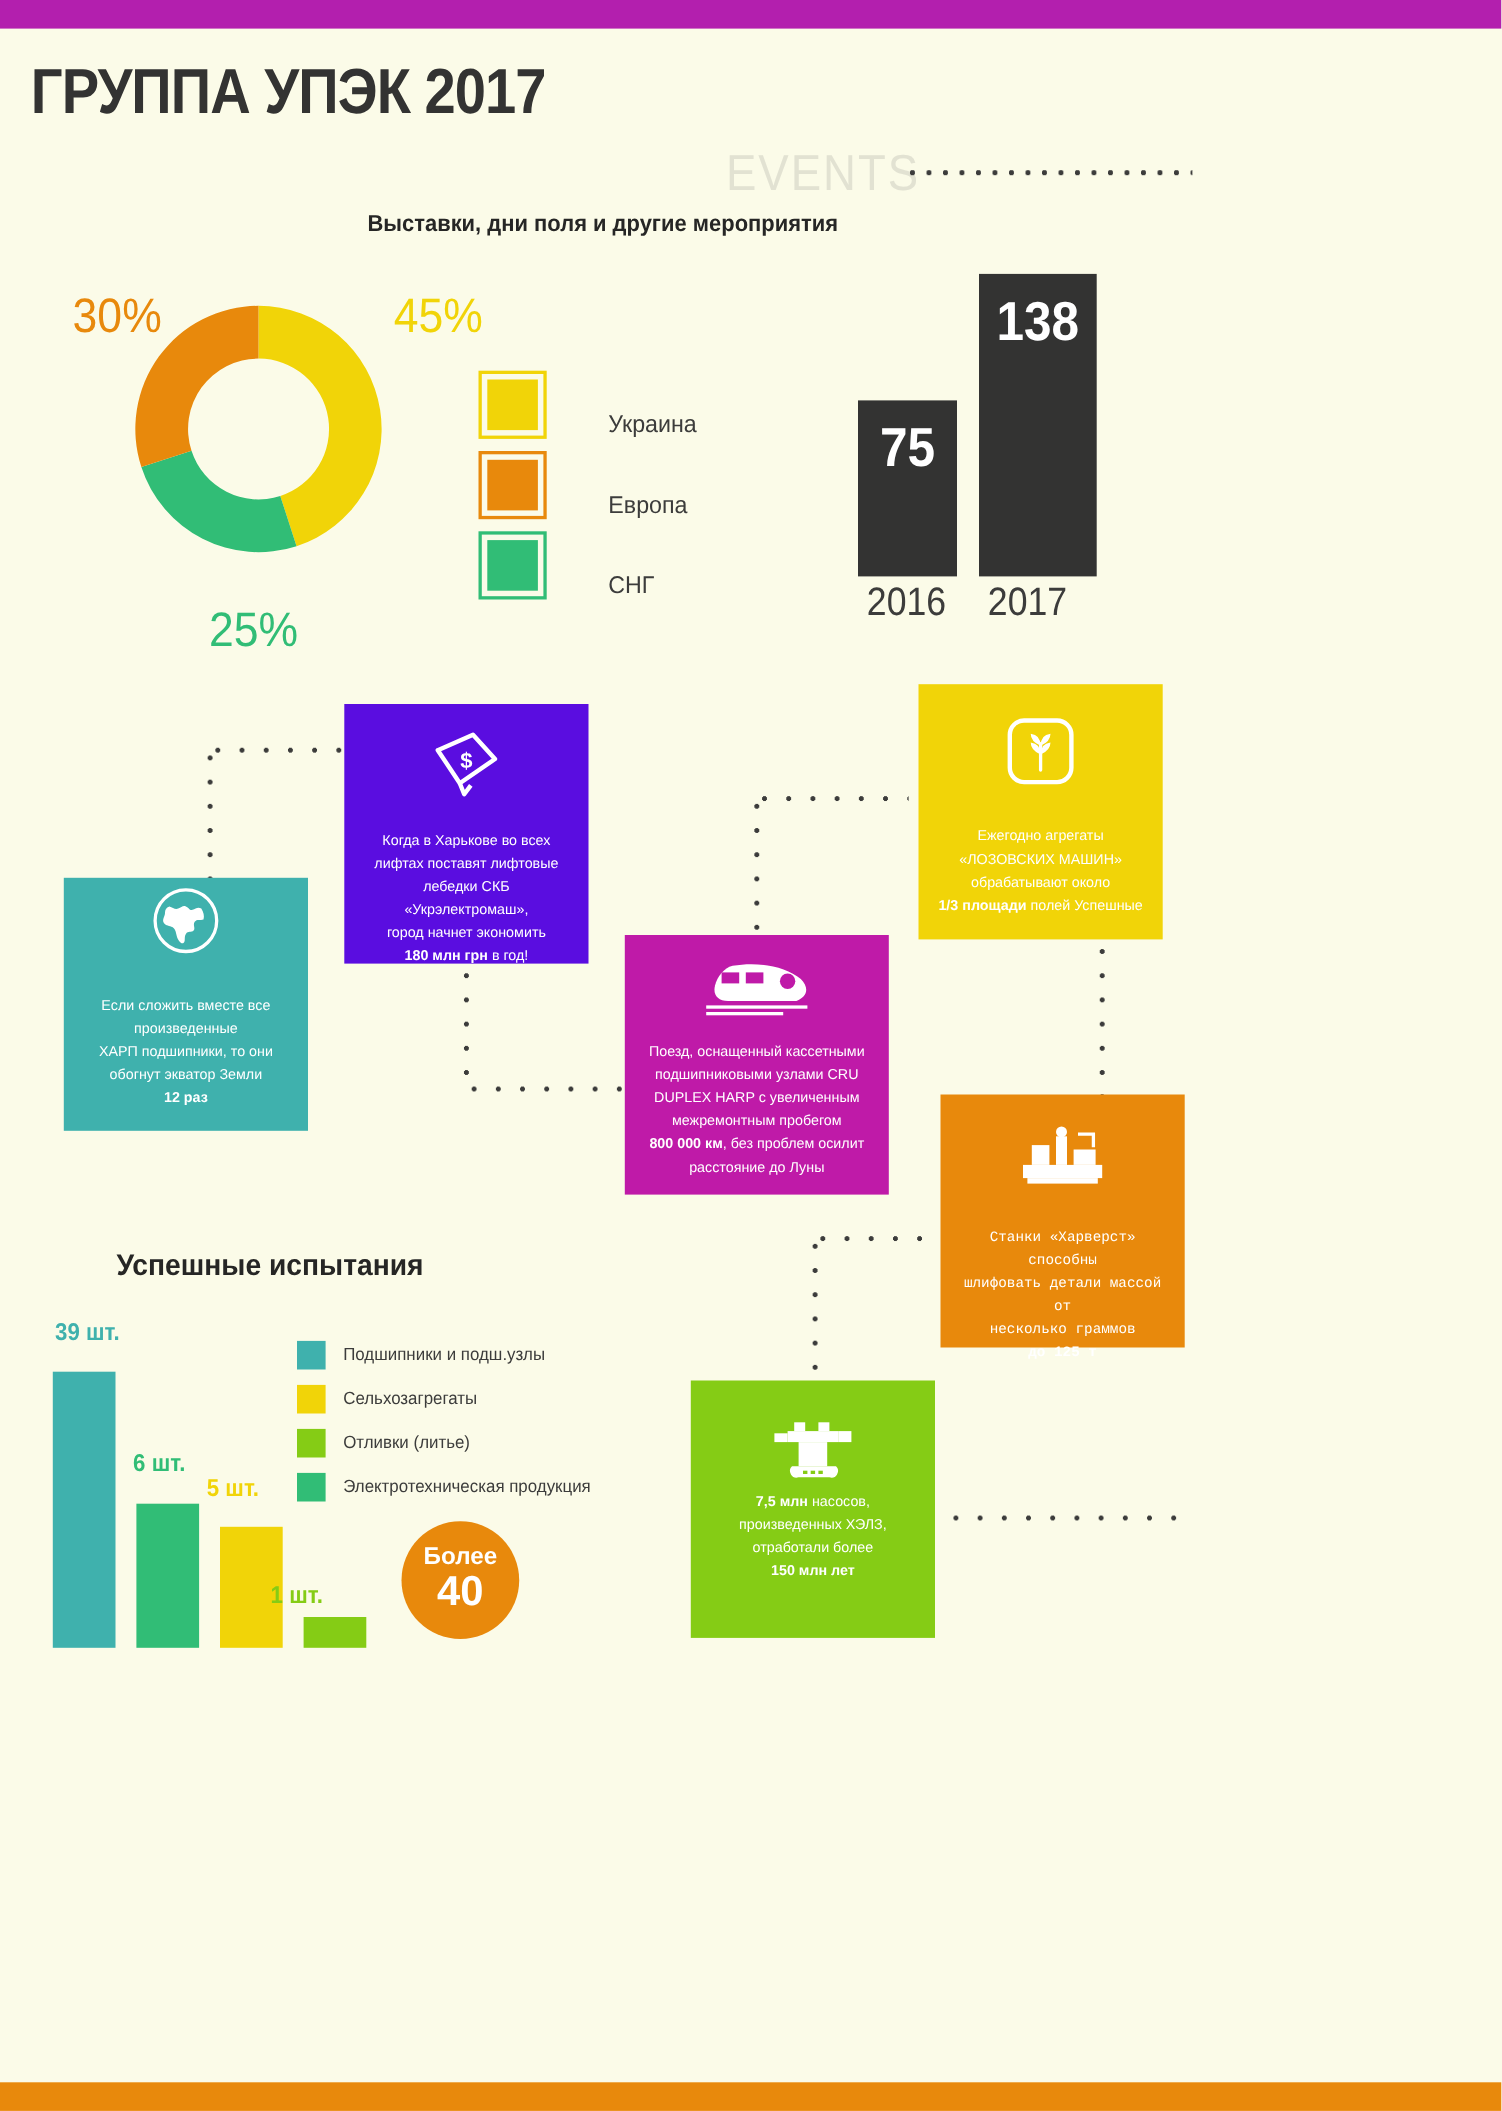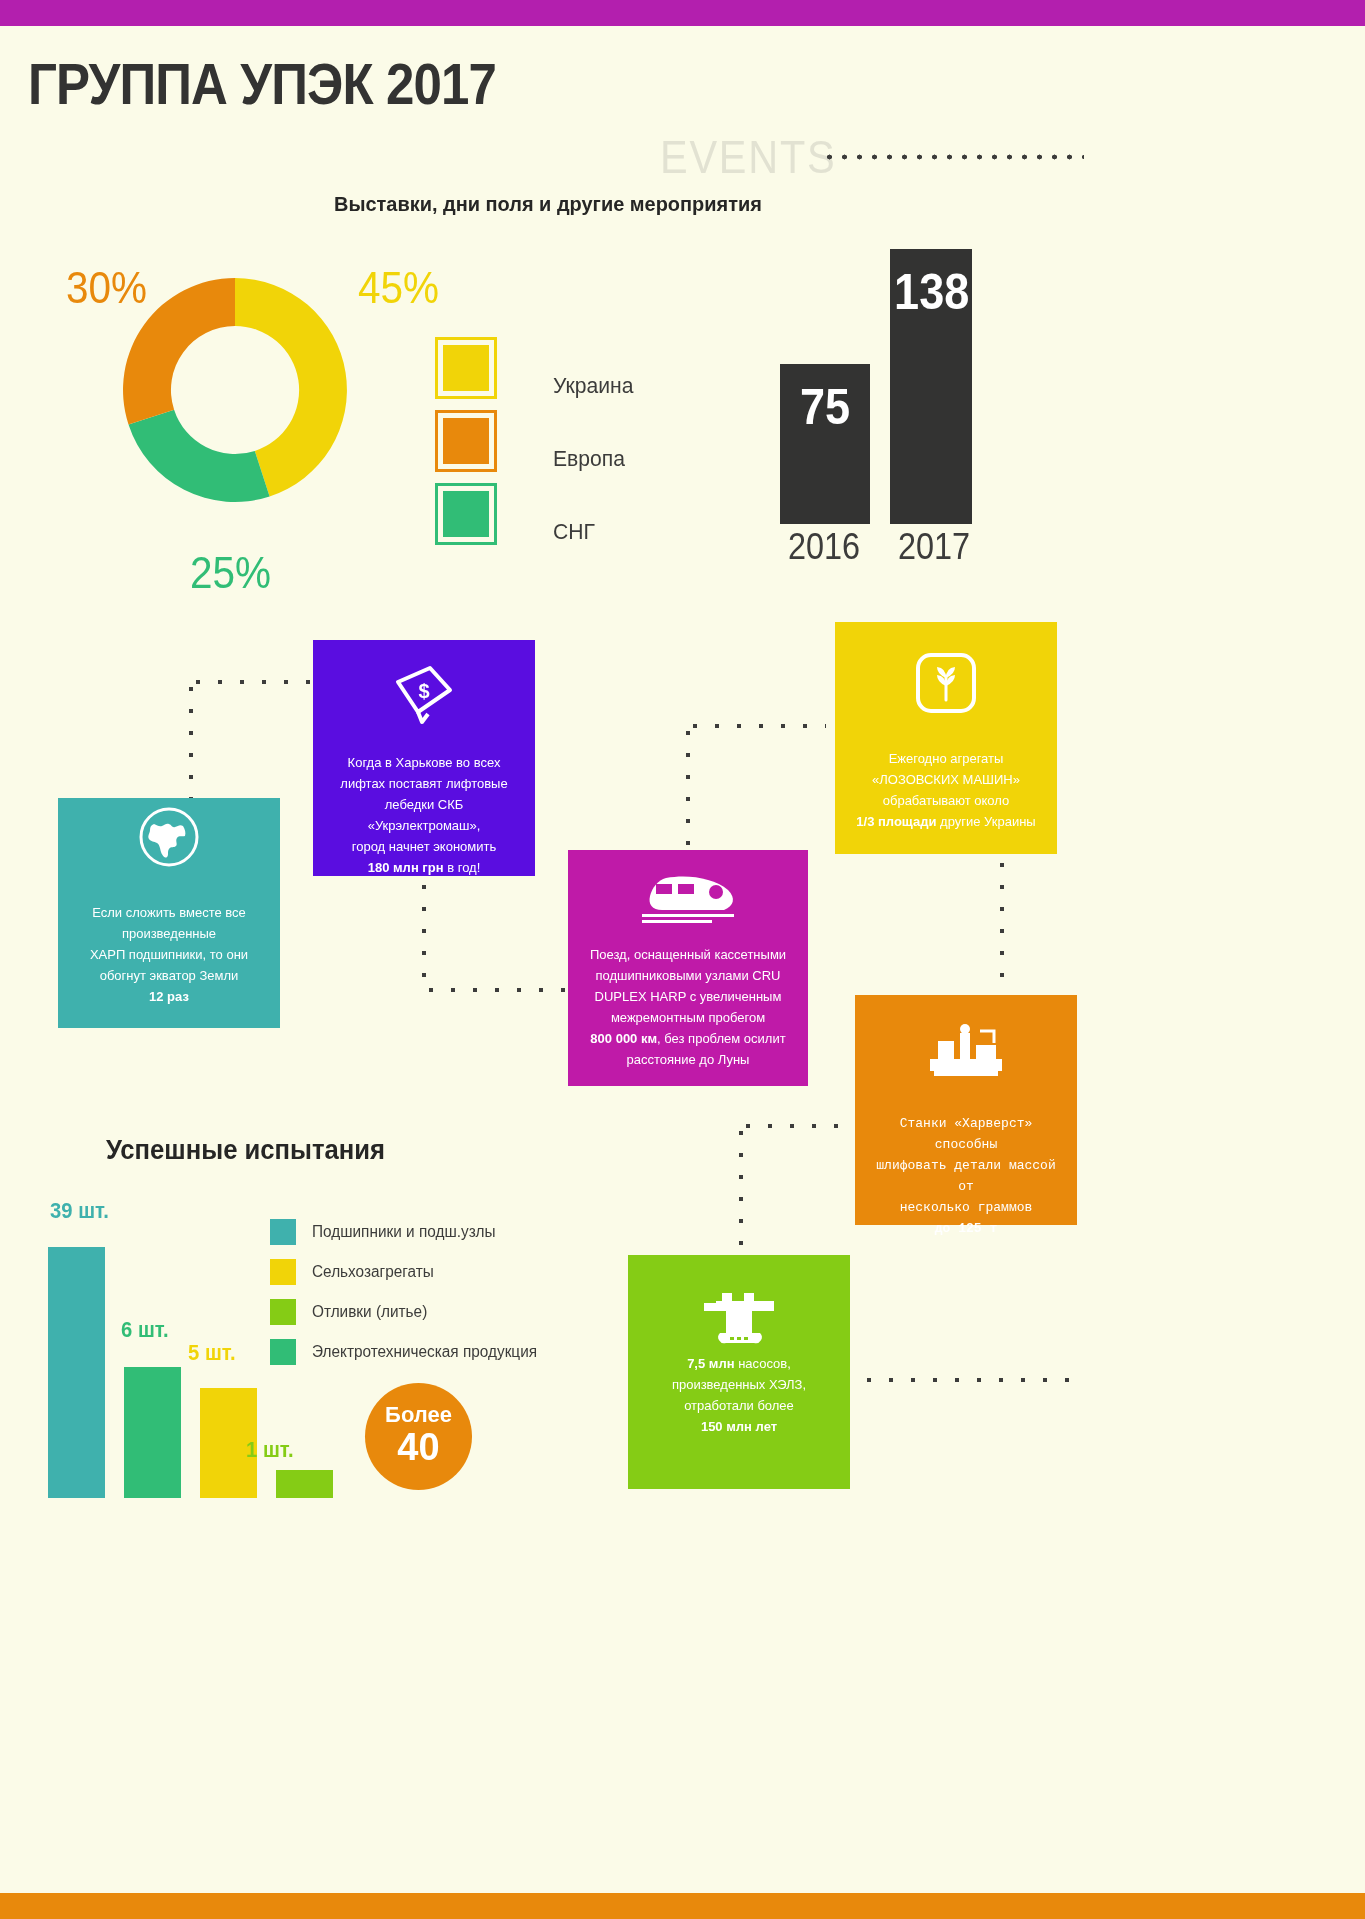--- a/index.html
+++ b/index.html
@@ -183,21 +183,21 @@
         <i style="background:#31bd76"></i>
       </span>
     <span class="ld-label">СНГ</span>
   </div>
 </div>
 
 <div class="ybar-area">
   <div class="ybar" style="left:0px; bottom:36px; width:90px; height:160px;">
     <span>75</span>
   </div>
-  <div class="ybar" style="left:110px; bottom:36px; width:82px; height:275px;">
+  <div class="ybar" style="left:110px; bottom:36px; width:107px; height:275px;">
     <span>138</span>
   </div>
   <div class="ylabel" style="left:4px; bottom:-8px;">2016</div>
   <div class="ylabel" style="left:114px; bottom:-8px;">2017</div>
 </div>
 
 <div class="dots-v" style="left:187px; top:678px; height:124px;"></div>
 <div class="dots-h" style="left:187px; top:678px; width:130px;"></div>
 
 <div class="dots-v" style="left:420px; top:876px; height:115px;"></div>
@@ -273,21 +273,21 @@
       <rect x="3" y="3" width="56" height="56" rx="13" fill="none" stroke="#fff" stroke-width="4"></rect>
       <path d="M31 48 L31 24" stroke="#fff" stroke-width="3" stroke-linecap="round"></path>
       <path d="M31 26 q-9 -4 -9 -11 q9 1 9 11 Z M31 26 q9 -4 9 -11 q-9 1 -9 11 Z
                M31 34 q-9 -4 -9 -11 q9 1 9 11 Z M31 34 q9 -4 9 -11 q-9 1 -9 11 Z" fill="#fff"></path>
     </svg>
   </div>
   <div class="txt" style="margin-top:30px;">
     <div>Ежегодно агрегаты</div>
     <div>«ЛОЗОВСКИХ МАШИН»</div>
     <div>обрабатывают около</div>
-    <div><b>1/3 площади</b><span> другие Украины</span></div>
+    <div><b>1/3 площади</b><span> полей Успешные</span></div>
   </div>
 </div>
 
 <div class="card card-orange">
   <div class="ic" style="margin-top:28px;">
     <svg width="84" height="56" viewBox="0 0 84 56">
       <rect x="6" y="36" width="72" height="12" fill="#fff"></rect>
       <rect x="10" y="48" width="64" height="5" fill="#fff"></rect>
       <rect x="14" y="18" width="16" height="18" fill="#fff"></rect>
       <rect x="36" y="10" width="10" height="26" fill="#fff"></rect>

